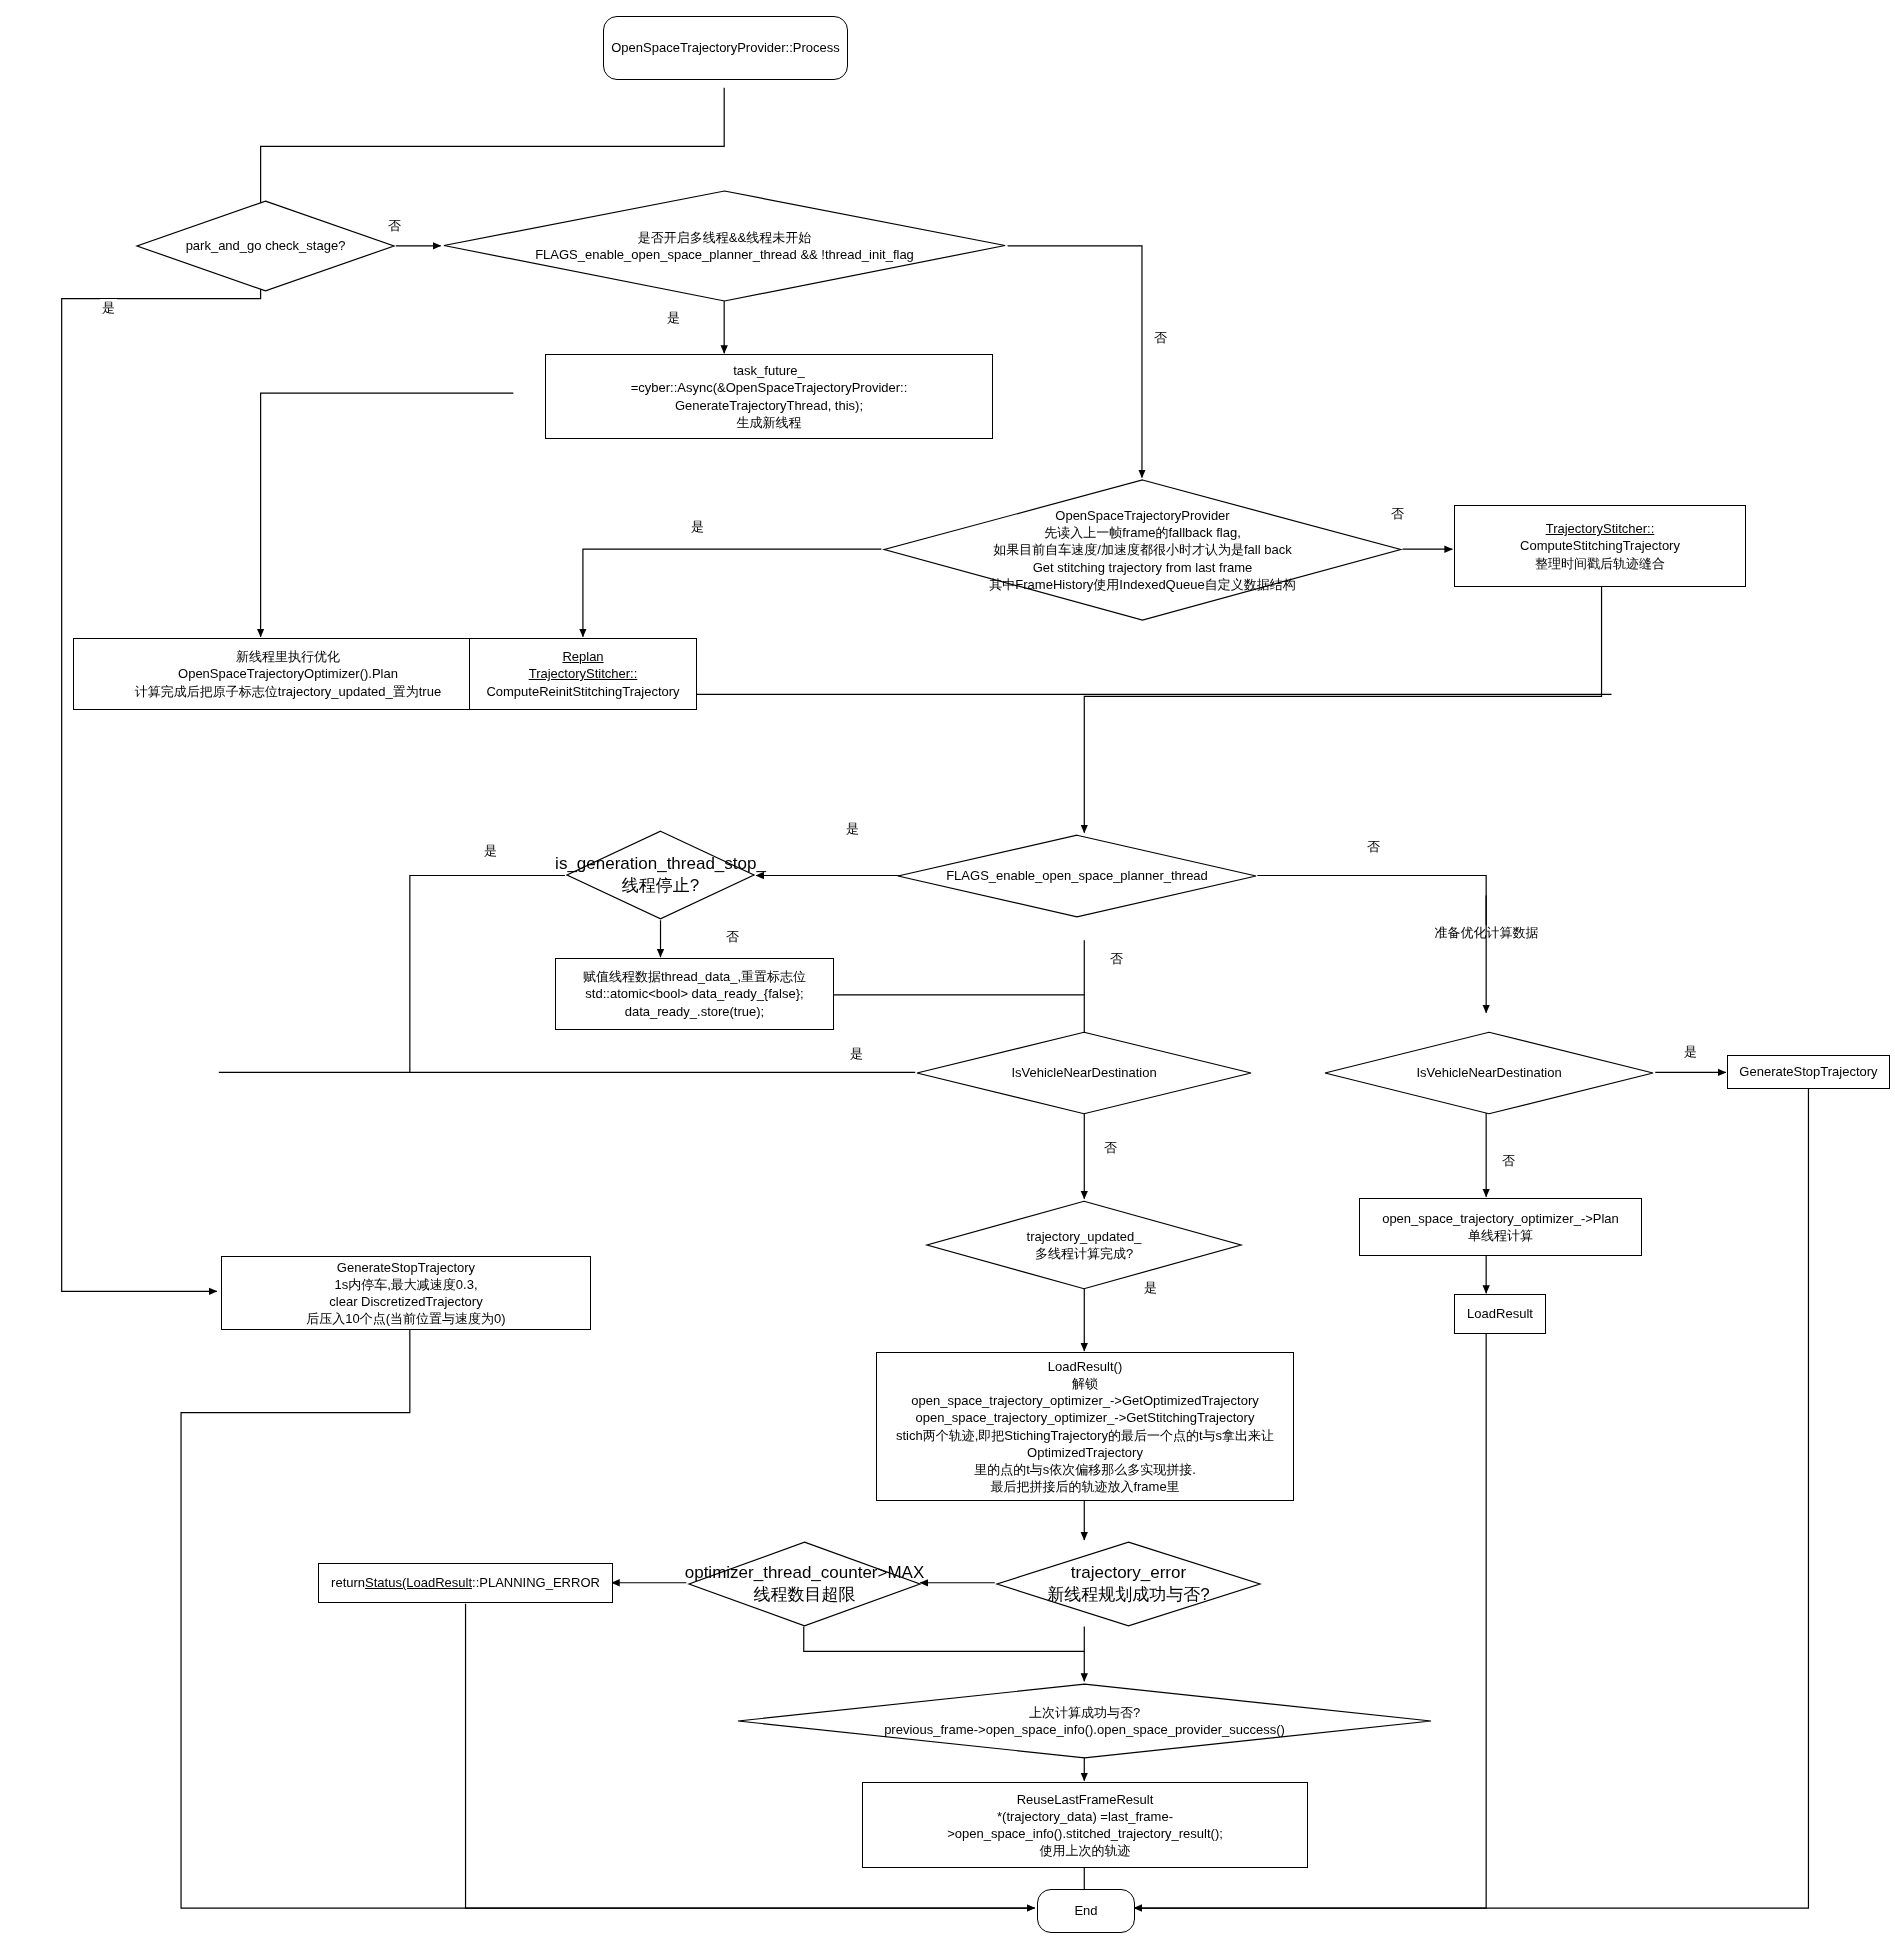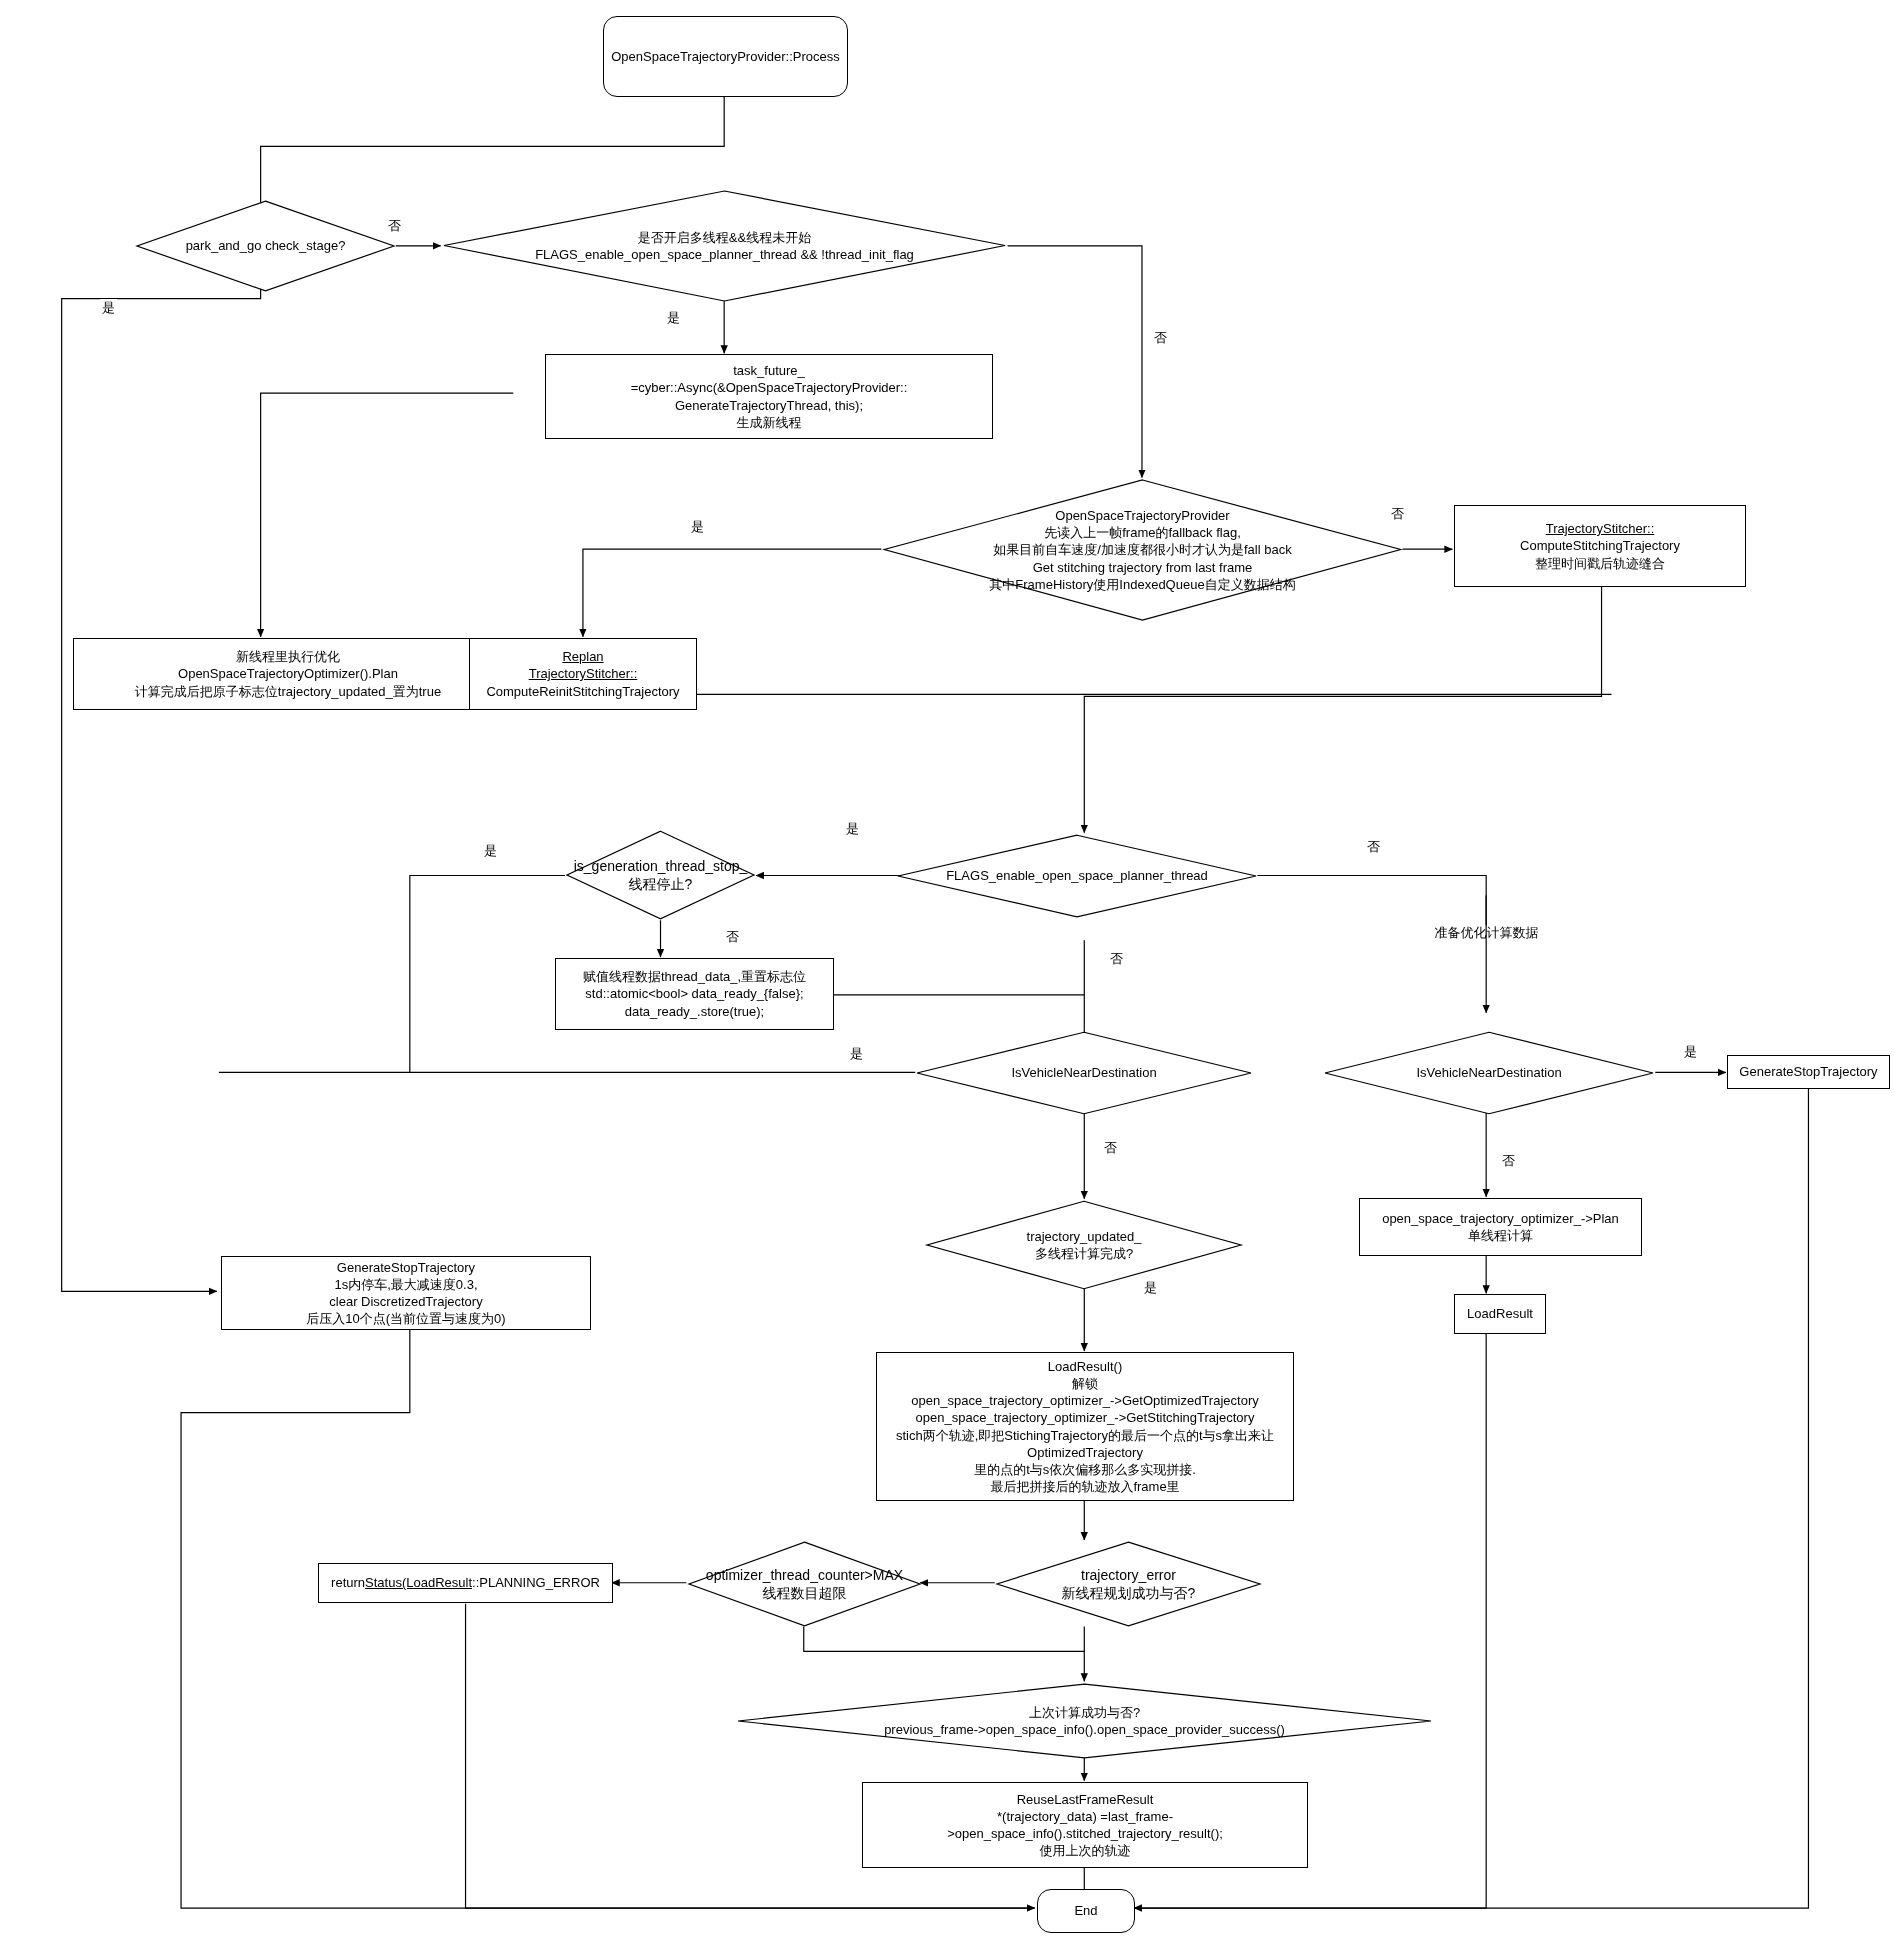--- a/index.html
+++ b/index.html
@@ -67,21 +67,21 @@
     position: absolute;
     color: #000000;
     font-size: 13px;
     background: #ffffff;
     padding: 0 2px;
     z-index: 3;
     white-space: nowrap;
   }
   .u { text-decoration: underline; }
   .fs13 { font-size: 13px; }
-  .fs12 { font-size: 14px; }
+  .fs12 { font-size: 17px; }
 </style>
 </head>
 <body>
 
 <div id="canvas">
 
   <svg id="wires" viewBox="0 0 1905 1950">
     <defs>
       <marker id="ah" markerWidth="9" markerHeight="9" refX="8" refY="4.5" orient="auto" markerUnits="userSpaceOnUse">
         <path d="M0,0.8 L8.5,4.5 L0,8.2 z" fill="#000"></path>
@@ -151,21 +151,21 @@
       <path d="M1494,1117 L1494,1203" marker-end="url(#ah)"></path>
 
       <path d="M1494,1262 L1494,1300" marker-end="url(#ah)"></path>
 
       <path d="M1494,1340 L1494,1918 L1140,1918"></path>
 
       <path d="M1494,900 L1494,930"></path>
     </g>
   </svg>
 
-  <div class="node box rounded fs13" style="left:603px; top:16px; width:245px; height:81px;">OpenSpaceTrajectoryProvider::Process</div>
+  <div class="node box rounded fs13" style="left:603px; top:16px; width:245px; height:64px;">OpenSpaceTrajectoryProvider::Process</div>
 
   <div class="diamond-wrap" style="left:135px; top:199px; width:261px; height:94px;">
     <svg width="261" height="94" viewBox="0 0 262 94">
         <polygon points="131,2 260,47 131,92 2,47" fill="#fff" stroke="#000" stroke-width="1.2"></polygon>
       </svg>
     <div class="diamond-label fs13">park_and_go check_stage?</div>
   </div>
 
   <div class="diamond-wrap" style="left:441px; top:189px; width:567px; height:114px;">
     <svg width="567" height="114" viewBox="0 0 570 115">

